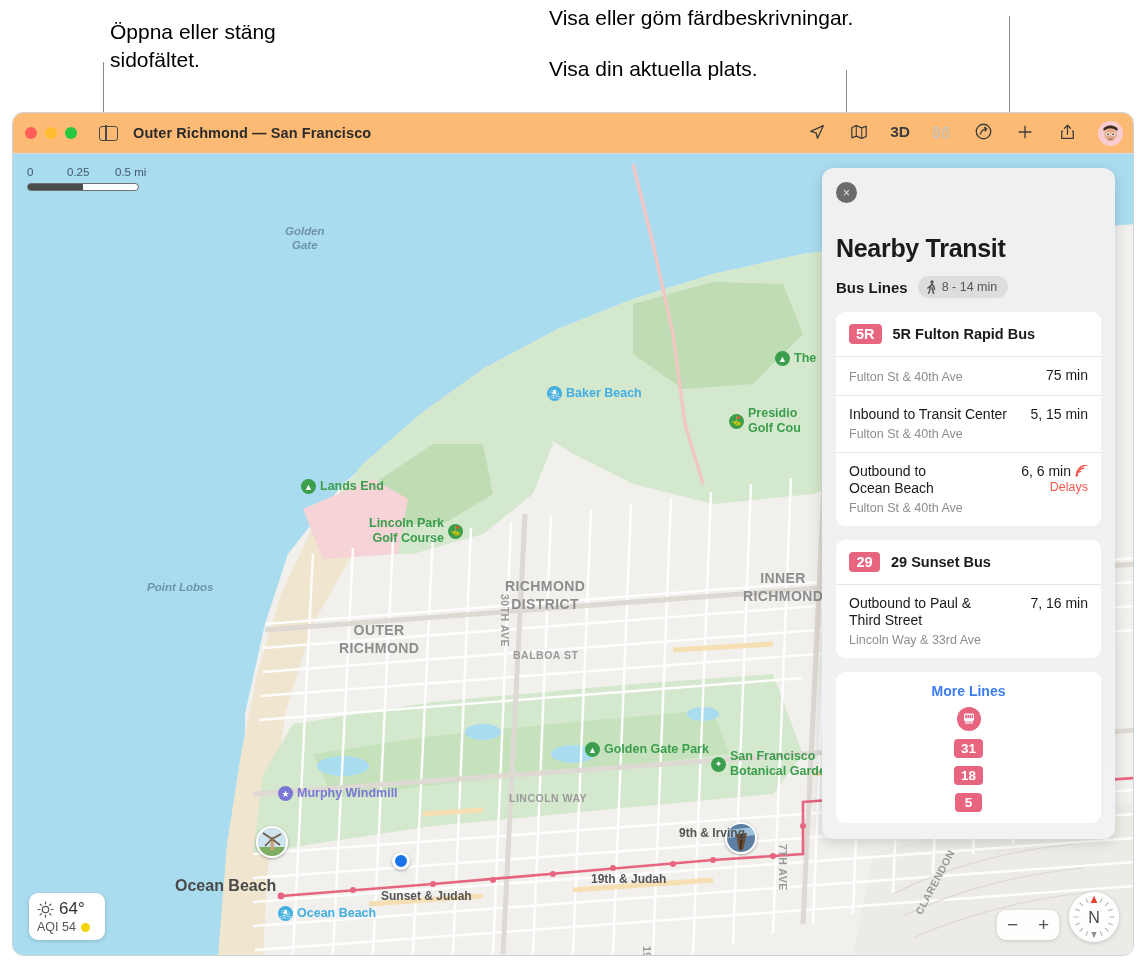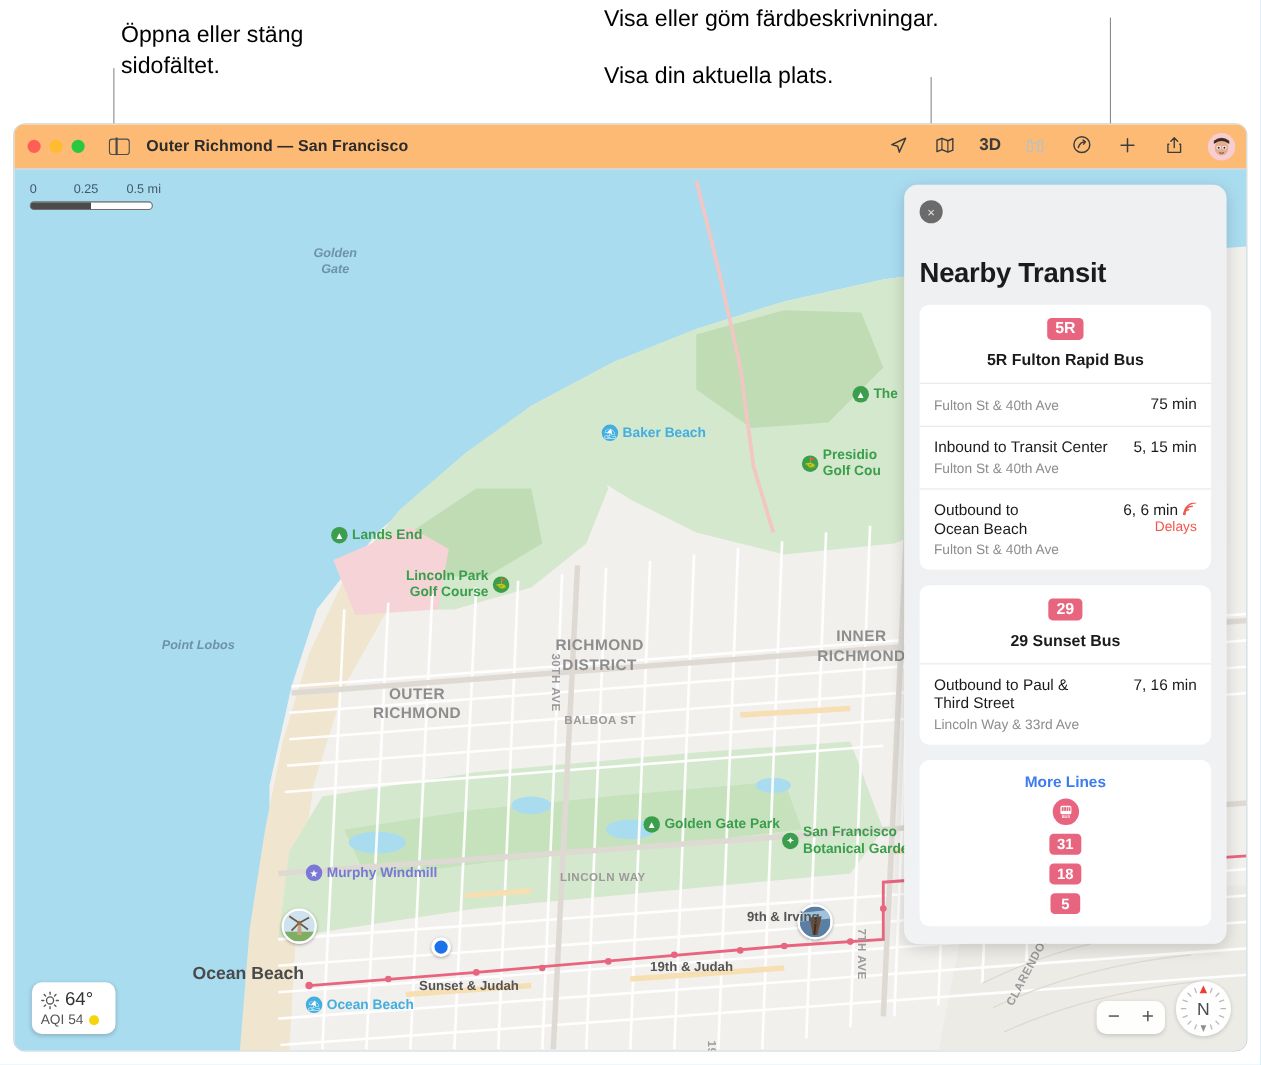--- a/index.html
+++ b/index.html
@@ -253,21 +253,20 @@
 
   .card {
     background: #fff;
     border-radius: 9px;
     margin-top: 14px;
     overflow: hidden;
   }
   .card-head {
     display: flex; align-items: center; gap: 11px;
     padding: 12px 13px;
-    flex-direction: column;
   }
   .route-badge {
     background: #e8657f; color: #fff;
     border-radius: 4px;
     font-size: 14.5px; font-weight: bold;
     padding: 2px 7px;
     min-width: 31px; text-align: center;
   }
   .card-head-title { font-size: 14.5px; font-weight: bold; color: #1b1b1b; }
 
@@ -641,20 +640,30 @@
         <path d="M25 4 L21.6 11 L28.4 11 Z" fill="#ee3d2e"></path>
         <path d="M25 46 L22.4 40 L27.6 40 Z" fill="#8d8d8d"></path>
         <text x="25" y="30.5" text-anchor="middle" font-family="Liberation Sans, sans-serif" font-size="16" fill="#4a4a4a">N</text>
       </svg>
     </div>
 
     <div class="panel">
       <div class="panel-close">×</div>
       <div class="panel-title">Nearby Transit</div>
 
+      <div class="panel-sub">
+        <span class="panel-sub-label">Bus Lines</span>
+        <span class="walk-pill">
+          <svg width="11" height="14" viewBox="0 0 11 14">
+            <circle cx="6" cy="2" r="1.7" fill="#555"></circle>
+            <path d="M6 4 L4 7 L4 10 L2.5 13.5 M6 4 L8 6.5 L8.5 9.5 M6 7.5 L7.5 13.5 M4 6.4 L1.8 8" stroke="#555" stroke-width="1.5" fill="none" stroke-linecap="round" stroke-linejoin="round"></path>
+          </svg>
+          <span>8 - 14 min</span>
+        </span>
+      </div>
 
       <div class="card">
         <div class="card-head">
           <span class="route-badge">5R</span>
           <span class="card-head-title">5R Fulton Rapid Bus</span>
         </div>
         <div class="trip">
           <div class="trip-left">
             <div class="trip-stop">Fulton St &amp; 40th Ave</div>
           </div>

